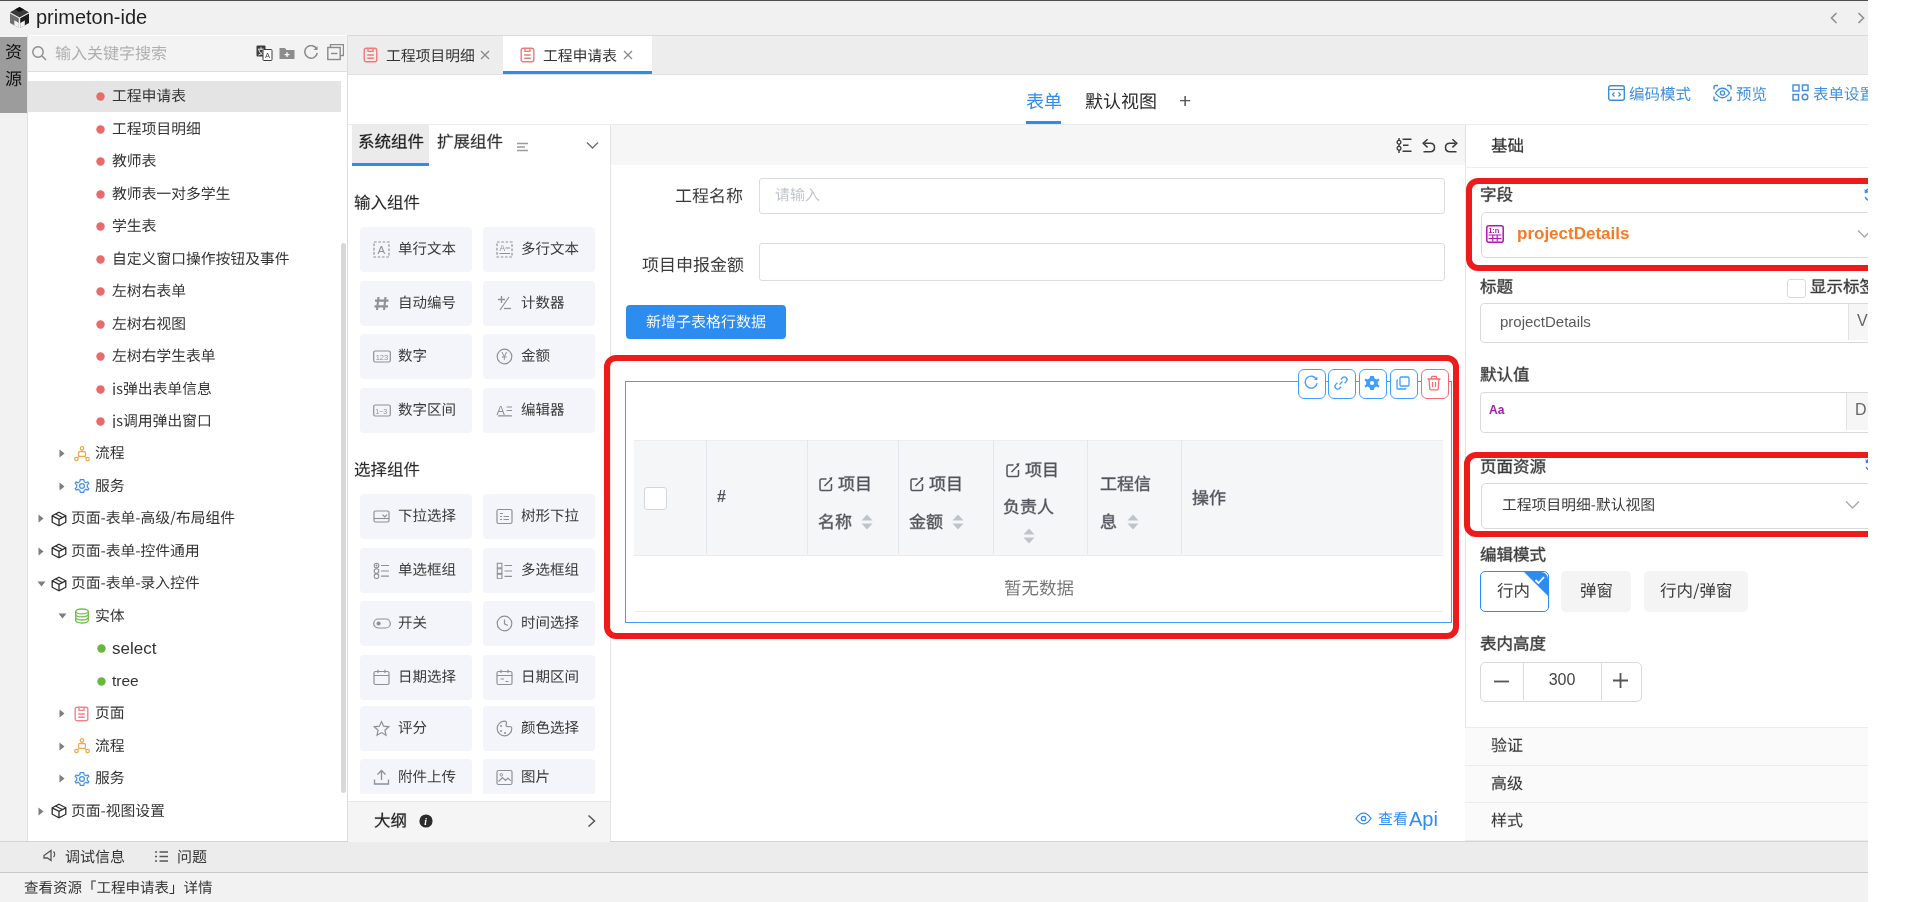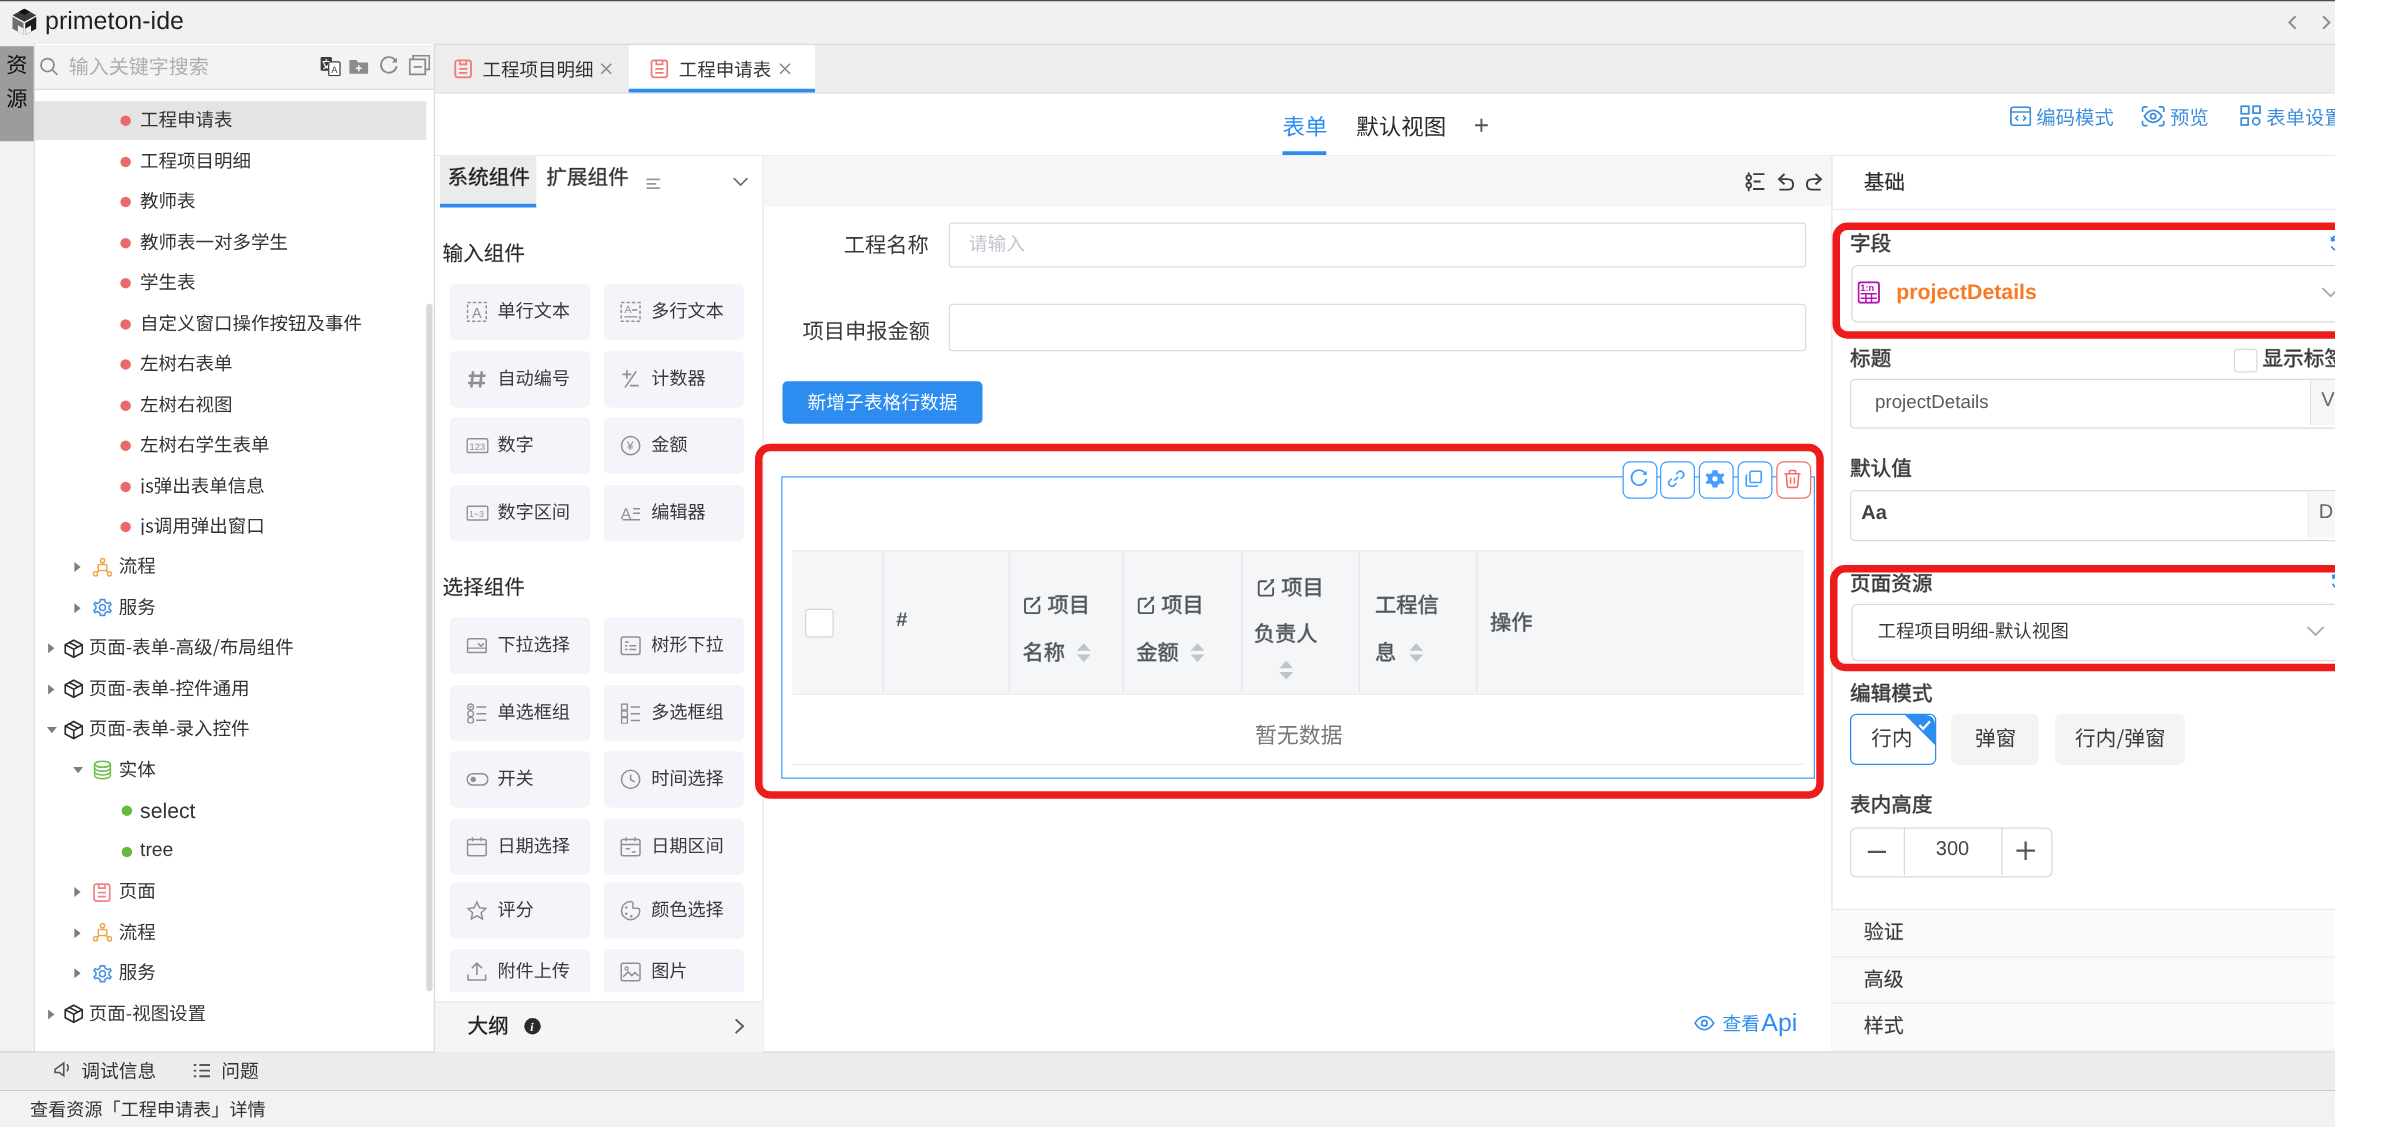--- a/index.html
+++ b/index.html
@@ -1300,21 +1300,21 @@
 <div style="left:1857.0px;top:312.0px;font-size:16.0px;color:#666;font-weight:400;font-family:'Liberation Sans',sans-serif;line-height:18.9px;white-space:nowrap;position:absolute;">V</div>
 <svg style="position:absolute;left:1480.0px;top:366.0px" width="49.5" height="16.5" viewBox="0 0 3000 1000">
       <g transform="translate(0,880) scale(1,-1)" fill="#3a3a3a" stroke="#3a3a3a" stroke-width="26">
         <use href="#g83" x="0"></use>
         <use href="#g84" x="1000"></use>
         <use href="#g146" x="2000"></use>
       </g>
     </svg>
 <div style="position:absolute;left:1480px;top:392px;width:398px;height:39px;background:#fff;border:1px solid #d9d9d9;border-radius:4px"></div>
 <div style="position:absolute;left:1846px;top:393px;width:31px;height:37px;background:#f6f6f6;border-left:1px solid #e2e2e2;border-radius:0 4px 4px 0"></div>
-<div style="left:1489.0px;top:401.0px;font-size:16px;color:#404040;font-weight:700;font-family:'Liberation Sans',sans-serif;line-height:19.5px;white-space:nowrap;position:absolute;">Aa</div>
+<div style="left:1489.0px;top:401.0px;font-size:12px;color:#a21caf;font-weight:700;font-family:'Liberation Sans',sans-serif;line-height:19.5px;white-space:nowrap;position:absolute;">Aa</div>
 <div style="left:1855.0px;top:401.0px;font-size:16.0px;color:#666;font-weight:400;font-family:'Liberation Sans',sans-serif;line-height:18.9px;white-space:nowrap;position:absolute;">D</div>
 <svg style="position:absolute;left:1480.0px;top:458.0px" width="66.0" height="16.5" viewBox="0 0 4000 1000">
       <g transform="translate(0,880) scale(1,-1)" fill="#3a3a3a" stroke="#3a3a3a" stroke-width="26">
         <use href="#g67" x="0"></use>
         <use href="#g68" x="1000"></use>
         <use href="#g0" x="2000"></use>
         <use href="#g1" x="3000"></use>
       </g>
     </svg>
 <svg style="position:absolute;left:1863.0px;top:456.0px" width="17" height="17" viewBox="0 0 17 17" fill="none">

